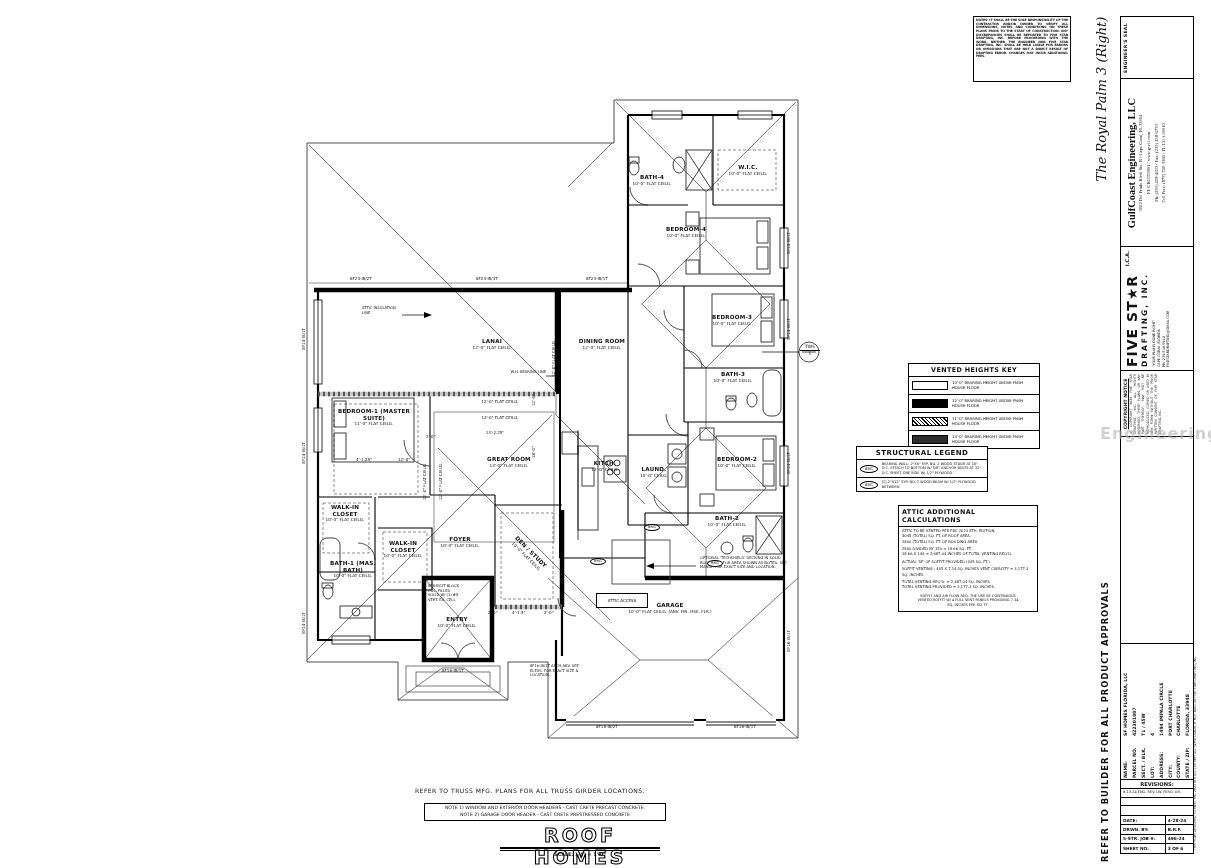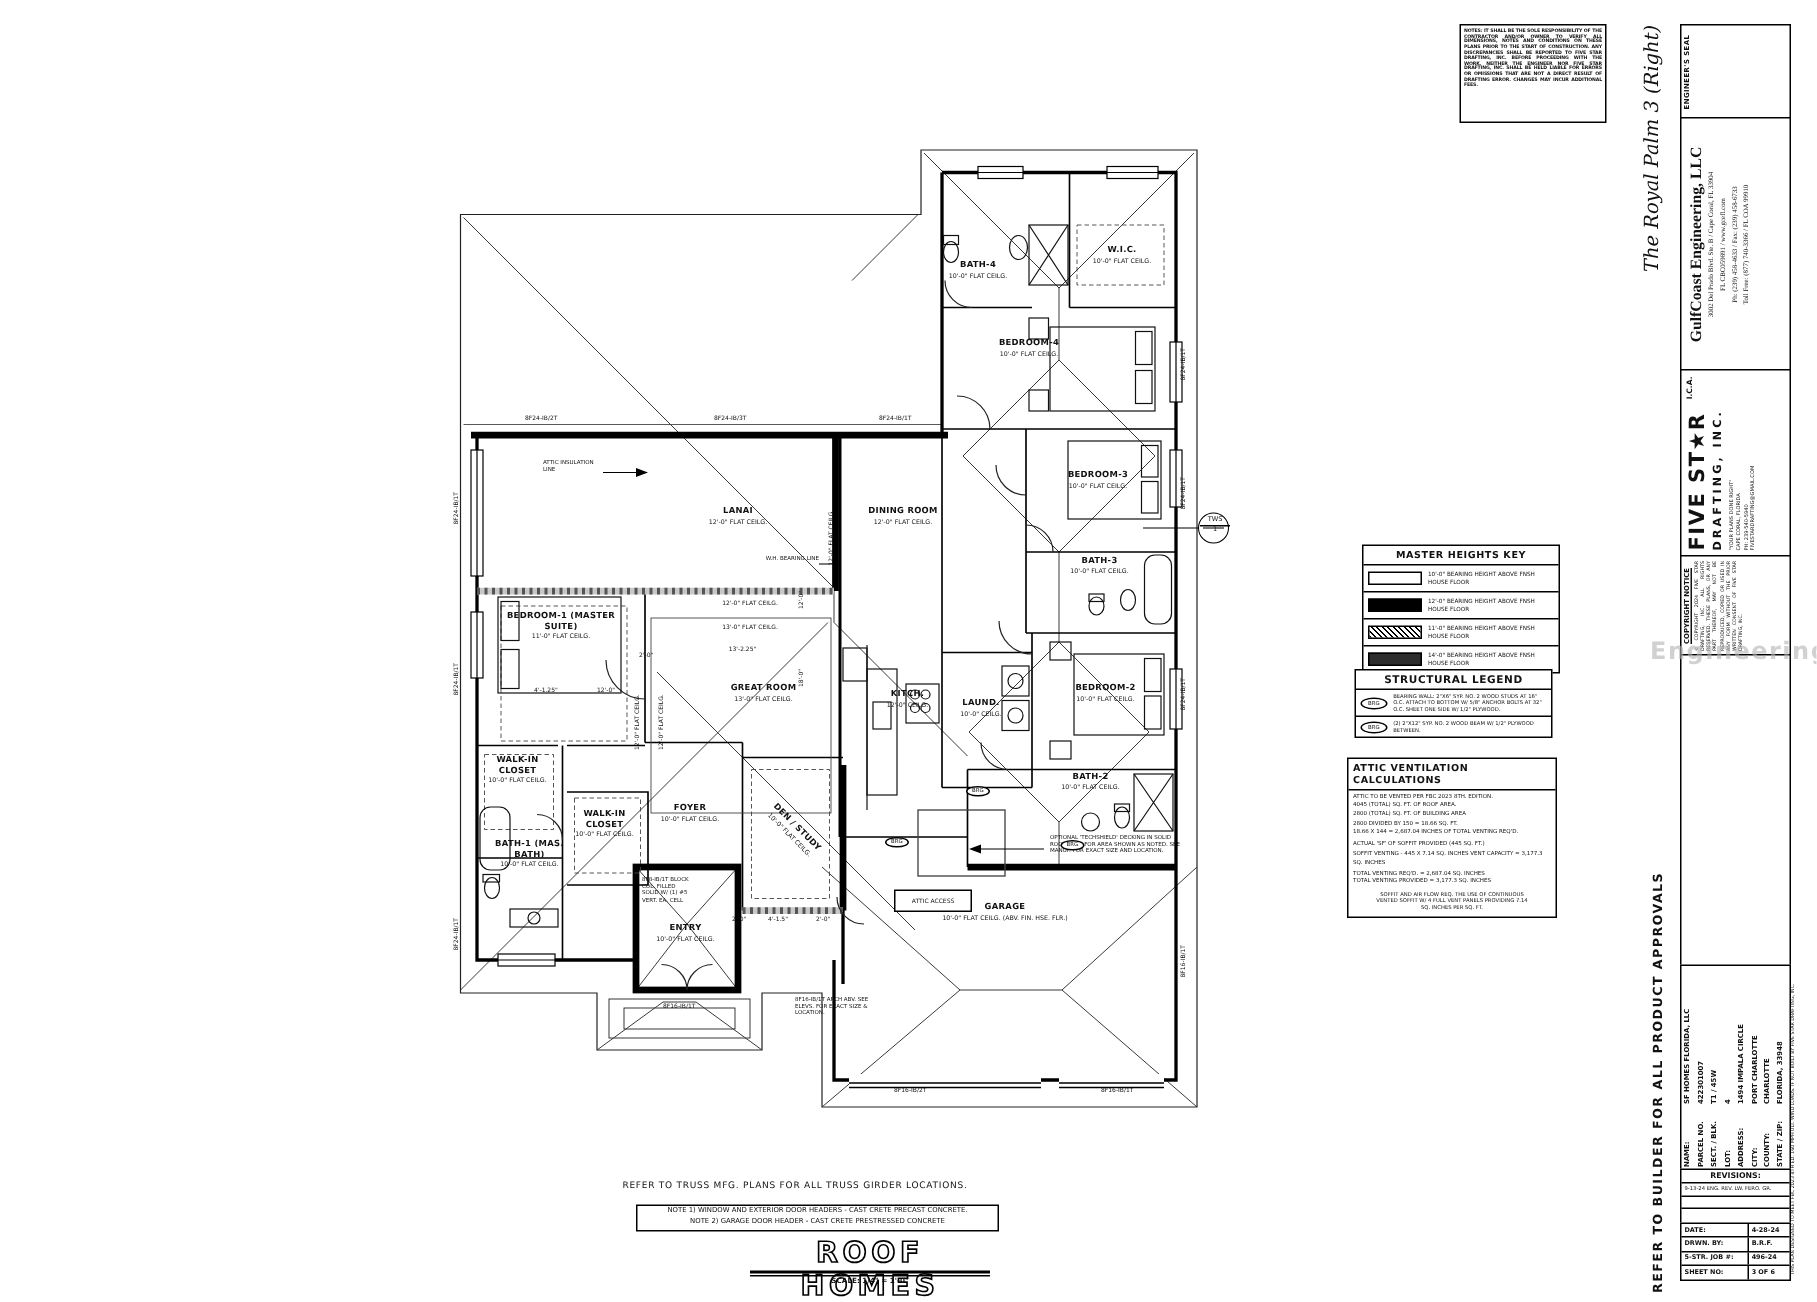--- a/index.html
+++ b/index.html
@@ -359,53 +359,53 @@
 <div class="lintel vtext" style="left:301px;top:442px">8F24-IB/1T</div>
 <div class="lintel vtext" style="left:301px;top:612px">8F24-IB/1T</div>
 <div class="lintel vtext" style="left:786px;top:232px">8F24-IB/1T</div>
 <div class="lintel vtext" style="left:786px;top:318px">8F24-IB/1T</div>
 <div class="lintel vtext" style="left:786px;top:452px">8F24-IB/1T</div>
 <div class="lintel vtext" style="left:786px;top:630px">8F16-IB/1T</div>
 
 <div class="notesbox" style="left:973px;top:16px;width:92px;height:60px">NOTES: IT SHALL BE THE SOLE RESPONSIBILITY OF THE CONTRACTOR AND/OR OWNER TO VERIFY ALL DIMENSIONS, NOTES AND CONDITIONS ON THESE PLANS PRIOR TO THE START OF CONSTRUCTION. ANY DISCREPANCIES SHALL BE REPORTED TO FIVE STAR DRAFTING, INC. BEFORE PROCEEDING WITH THE WORK. NEITHER THE ENGINEER NOR FIVE STAR DRAFTING, INC. SHALL BE HELD LIABLE FOR ERRORS OR OMISSIONS THAT ARE NOT A DIRECT RESULT OF DRAFTING ERROR. CHANGES MAY INCUR ADDITIONAL FEES.</div>
 
 <div class="legend" style="left:908px;top:363px;width:130px">
-  <div class="leg-title">MASTER HEIGHTS KEY</div>
+  <div class="leg-title">VENTED HEIGHTS KEY</div>
   <div class="bk-row">
       <span class="bk-sw sw-outline"></span>
       <span class="bk-tx">10'-0" BEARING HEIGHT ABOVE FNSH HOUSE FLOOR</span>
     </div>
   <div class="bk-row">
       <span class="bk-sw sw-solid"></span>
       <span class="bk-tx">12'-0" BEARING HEIGHT ABOVE FNSH HOUSE FLOOR</span>
     </div>
   <div class="bk-row">
       <span class="bk-sw sw-hatch"></span>
       <span class="bk-tx">11'-0" BEARING HEIGHT ABOVE FNSH HOUSE FLOOR</span>
     </div>
   <div class="bk-row">
       <span class="bk-sw sw-solid2"></span>
       <span class="bk-tx">14'-0" BEARING HEIGHT ABOVE FNSH HOUSE FLOOR</span>
     </div>
 </div>
 
-<div class="legend" style="left:903px;top:446px;width:130px">
+<div class="legend" style="left:856px;top:446px;width:130px">
   <div class="leg-title" style="font-size:7px">STRUCTURAL LEGEND</div>
   <div class="sl-row">
       <span class="sl-sym">BRG</span>
       <span class="sl-tx">BEARING WALL: 2"X6" SYP. NO. 2 WOOD STUDS AT 16" O.C. ATTACH TO BOTTOM W/ 5/8" ANCHOR BOLTS AT 32" O.C. SHEET ONE SIDE W/ 1/2" PLYWOOD.</span>
     </div>
   <div class="sl-row">
       <span class="sl-sym">BRG</span>
       <span class="sl-tx">(2) 2"X12" SYP. NO. 2 WOOD BEAM W/ 1/2" PLYWOOD BETWEEN.</span>
     </div>
 </div>
 
 <div class="legend" style="left:898px;top:505px;width:138px;padding-bottom:4px">
-  <div class="leg-title" style="text-align:left;padding-left:3px">ATTIC VENTILATION CALCULATIONS</div>
+  <div class="leg-title" style="text-align:left;padding-left:3px">ATTIC ADDITIONAL CALCULATIONS</div>
   <div class="attic-lines" style="padding:2px 3px 0">
     <div>ATTIC TO BE VENTED PER FBC 2023 8TH. EDITION.</div>
     <div>4045 (TOTAL) SQ. FT. OF ROOF AREA.</div>
     <div>2800 (TOTAL) SQ. FT. OF BUILDING AREA</div>
     <div style="margin-top:2px">2800 DIVIDED BY 150 = 18.66 SQ. FT.</div>
     <div>18.66 X 144 = 2,687.04 INCHES OF TOTAL VENTING REQ'D.</div>
     <div style="margin-top:2px">ACTUAL 'SF' OF SOFFIT PROVIDED (445 SQ. FT.)</div>
     <div style="margin-top:2px">SOFFIT VENTING - 445 X 7.14 SQ. INCHES VENT CAPACITY = 3,177.3 SQ. INCHES</div>
     <div style="margin-top:2px">TOTAL VENTING REQ'D. = 2,687.04 SQ. INCHES</div>
     <div>TOTAL VENTING PROVIDED = 3,177.3 SQ. INCHES</div>

